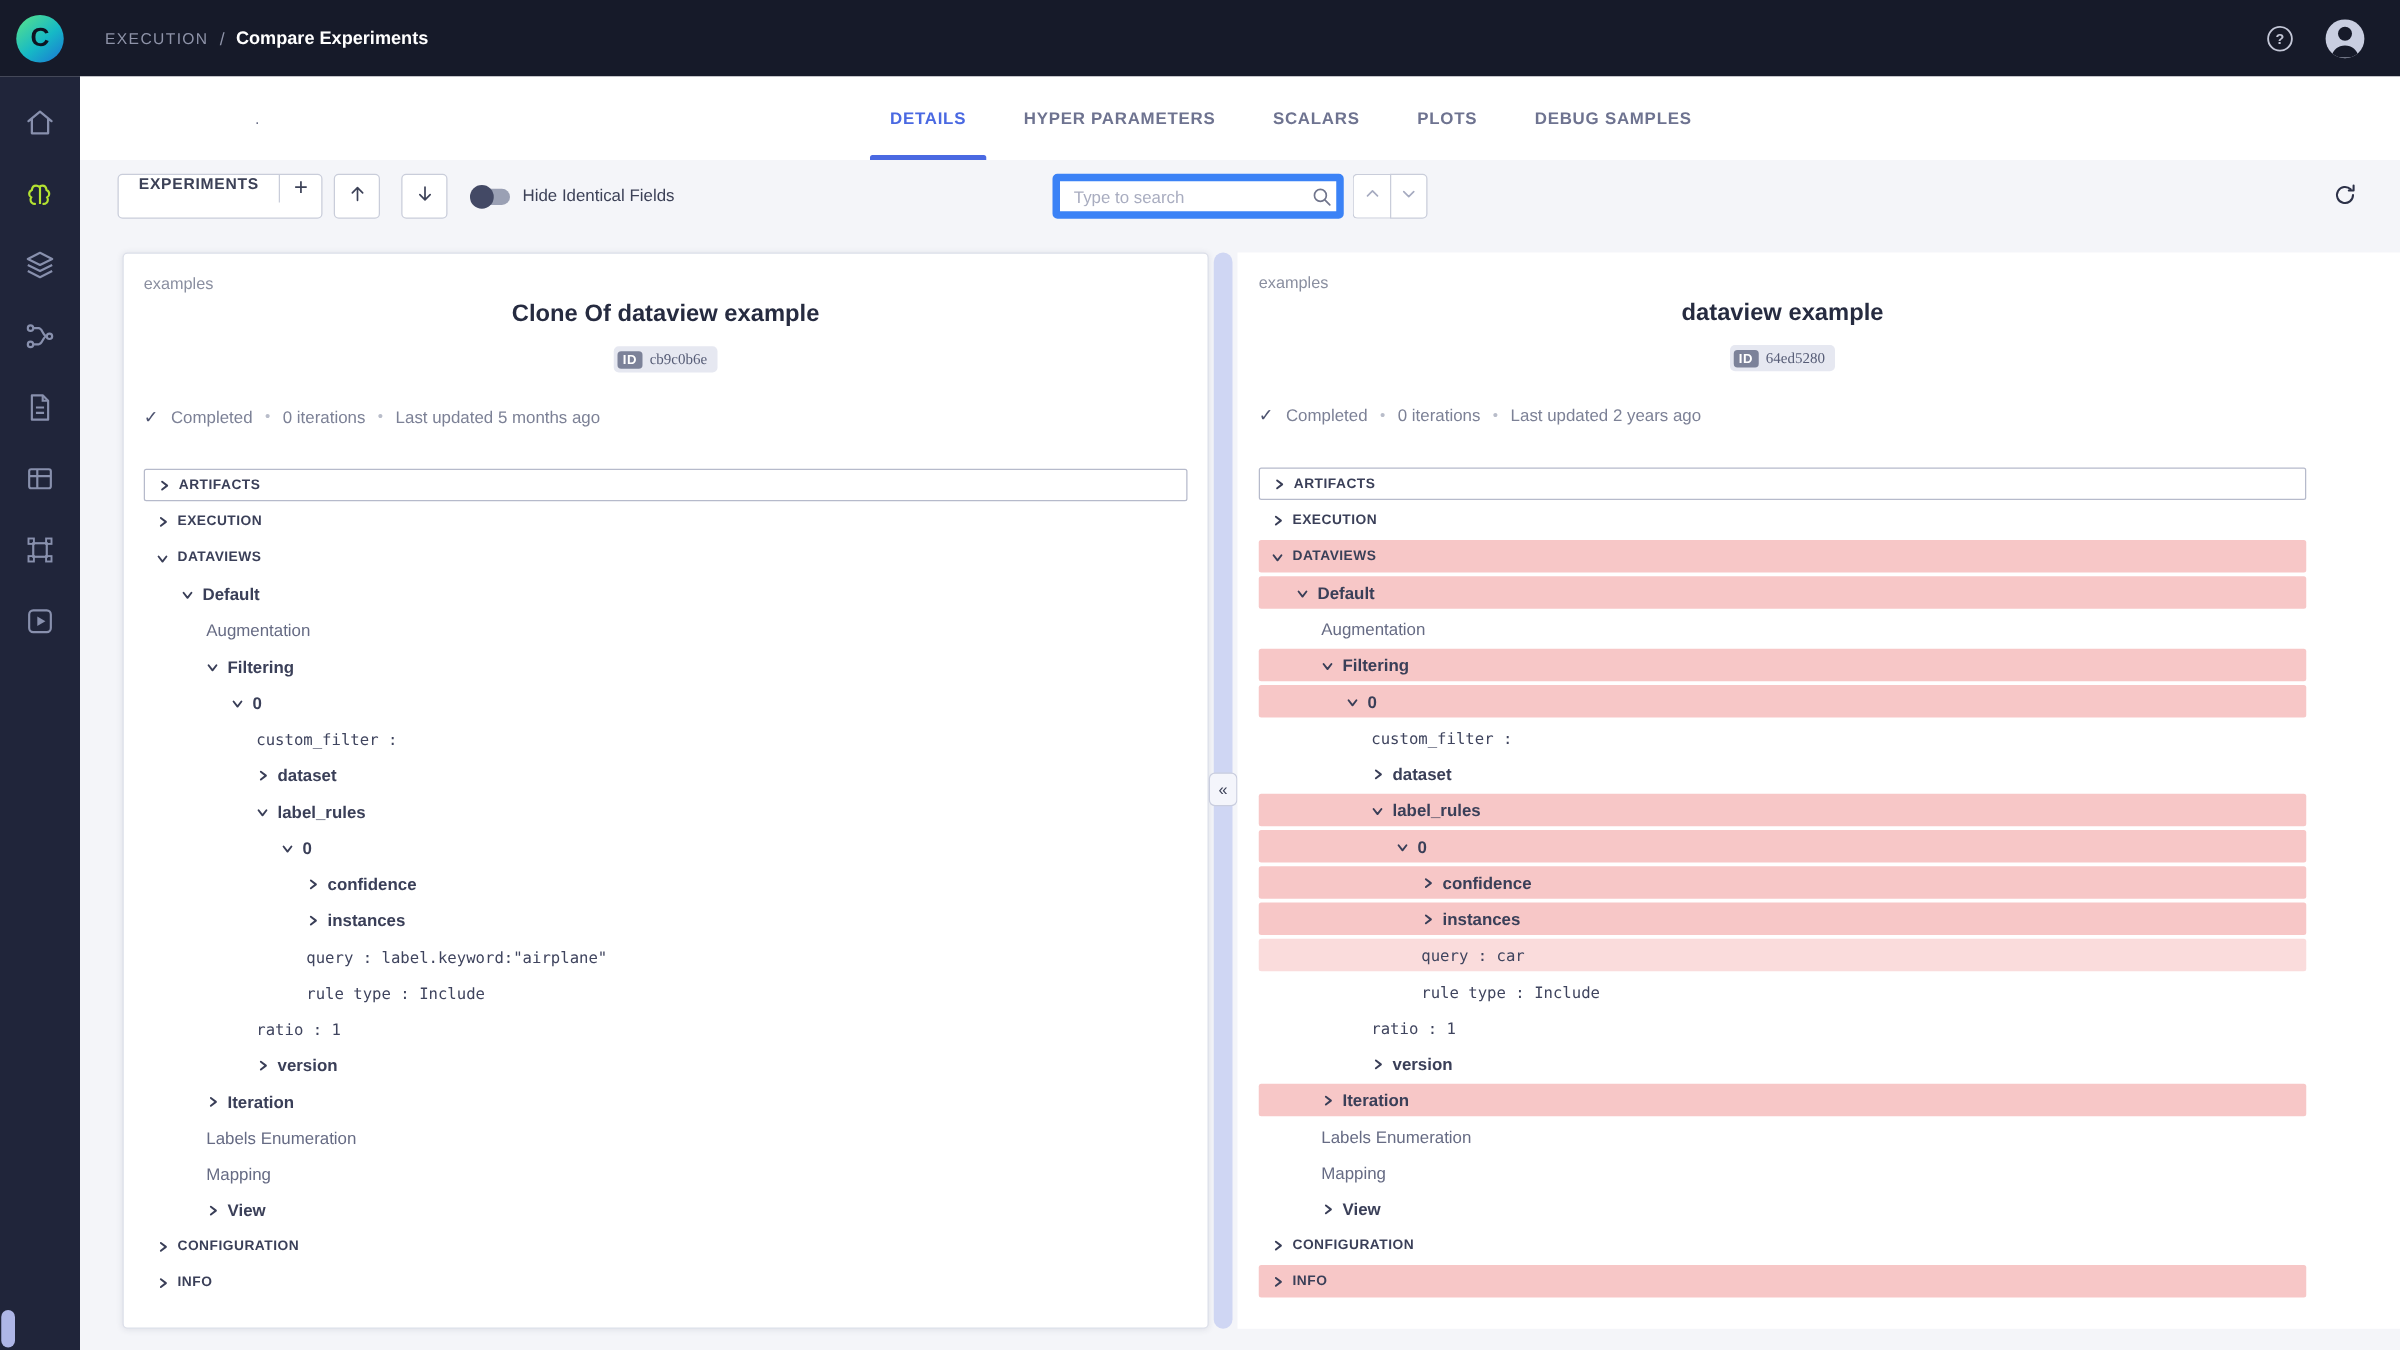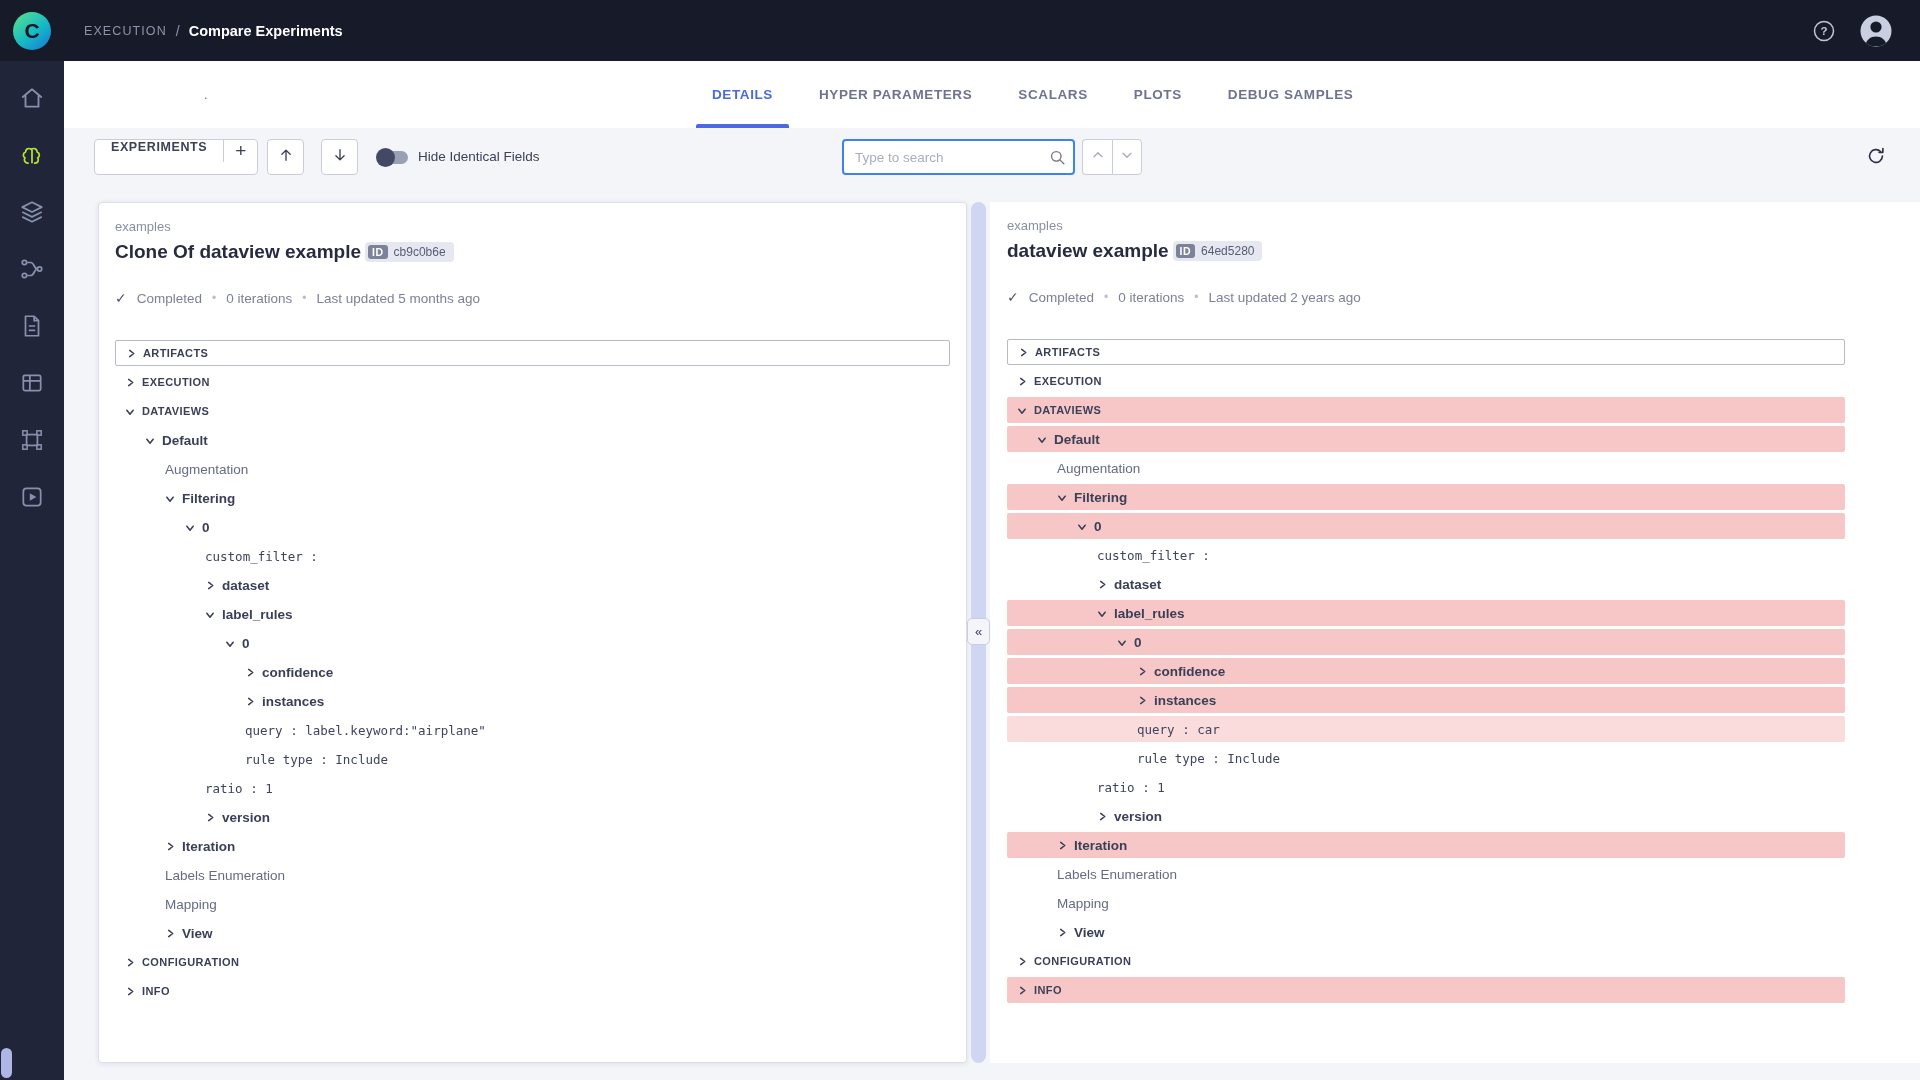--- a/index.html
+++ b/index.html
@@ -41,42 +41,42 @@
   .btnish{background:#fff;border:1px solid #c9cdda;border-radius:4px;color:#3c4157;}
   .exp-btn{position:absolute;left:94px;top:0;height:36px;display:flex;align-items:flex-start;cursor:pointer;}
   .exp-label{display:flex;align-items:center;padding:0 16px;font-size:12.5px;font-weight:700;letter-spacing:.6px;}
   .exp-plus{display:flex;align-items:center;justify-content:center;width:34px;border-left:1px solid #c9cdda;font-size:19px;font-weight:400;}
   .icon-btn{position:absolute;top:0;width:37px;height:36px;display:flex;align-items:center;justify-content:center;cursor:pointer;}
   .up-btn{left:267px;} .down-btn{left:321px;}
   .toggle{position:absolute;left:378px;top:12px;width:30px;height:13px;border-radius:7px;background:#9aa0b4;cursor:pointer;}
   .toggle .knob{position:absolute;left:-2px;top:-3px;width:19px;height:19px;border-radius:50%;background:#434965;}
   .toggle-label{position:absolute;left:418px;top:0;line-height:36px;font-size:13.5px;color:#3c4157;}
   .search-wrap{position:absolute;left:842px;top:0;width:233px;height:36px;}
-  .search-wrap input{width:100%;height:100%;border:2px solid #3b82f6;border-radius:4px;padding:0 34px 0 11px;font-size:13.5px;color:#3c4157;font-family:"Liberation Sans",sans-serif;outline:none;background:#fff;}
+  .search-wrap input{width:100%;height:100%;border:6px solid #3b82f6;border-radius:4px;padding:0 34px 0 11px;font-size:13.5px;color:#3c4157;font-family:"Liberation Sans",sans-serif;outline:none;background:#fff;}
   .search-wrap input::placeholder{color:#a9adc0;}
   .search-ic{position:absolute;right:8px;top:9px;color:#70758c;}
   .find-nav{position:absolute;left:1082px;top:0;height:36px;display:flex;}
   .find-btn{width:30px;height:36px;background:#fff;border:1px solid #c9cdda;display:flex;align-items:center;justify-content:center;color:#a6abc0;cursor:pointer;}
   .find-btn.first{border-radius:4px 0 0 4px;border-right:none;}
   .find-btn.last{border-radius:0 4px 4px 0;}
   .refresh-btn{position:absolute;right:30px;top:5px;width:28px;height:28px;display:flex;align-items:center;justify-content:center;color:#2c3148;cursor:pointer;}
 
   
   .panel{position:absolute;top:202px;background:#ffffff;}
   .panel-left{left:98px;width:869px;height:861px;border:1px solid #dcdfe9;border-radius:4px;box-shadow:0 1px 5px rgba(40,45,80,.10);padding:16px 16px 0 16px;}
   .panel-right{left:990px;width:930px;height:861px;padding:16px 75px 0 17px;}
   .divider-track{position:absolute;left:971px;top:202px;width:15px;height:861px;background:#cfd6f3;border-radius:8px;}
   .divider-handle{position:absolute;left:967px;top:618px;width:23px;height:27px;background:#f4f5fb;border:1px solid #c9cdde;border-radius:5px;display:flex;align-items:center;justify-content:center;font-size:13px;color:#3c4157;cursor:pointer;}
 
   .p-project{font-size:13px;color:#8a8fa0;}
-  .p-title-row{display:flex;align-items:center;gap:4px;margin-top:7px;}
+  .p-title-row{display:flex;align-items:center;gap:14px;margin-top:7px;flex-direction:column;}
   .p-title{font-size:19px;font-weight:700;color:#262b40;}
   .id-badge{display:inline-flex;align-items:center;gap:6px;background:#e6e8f1;border-radius:4px;padding:3px 8px 3px 3px;cursor:pointer;}
   .id-chip{background:#7c8299;color:#fff;font-size:10.5px;font-weight:700;letter-spacing:.5px;border-radius:3px;padding:1px 4px;}
-  .id-val{font-family:Liberation Sans, sans-serif;font-size:12px;color:#565c76;}
+  .id-val{font-family:Liberation Serif, serif;font-size:12px;color:#565c76;}
   .p-status{display:flex;align-items:center;gap:10px;margin-top:27px;font-size:13.5px;color:var(--muted);}
   .p-status .check{color:#4e5470;font-size:14px;}
   .p-status .dot{color:#b9bdca;font-size:12px;}
 
   .tree{margin-top:34px;}
   .trow{height:26px;margin-bottom:3px;display:flex;align-items:center;gap:7px;border-radius:2px;}
   .trow.boxed{border:1px solid #b6bacb;}
   .trow.diff{background:var(--diff);}
   .trow.diff-light{background:var(--diff-light);}
   .chev{display:inline-flex;align-items:center;justify-content:center;width:10px;color:#3a3f58;flex:none;cursor:pointer;}

